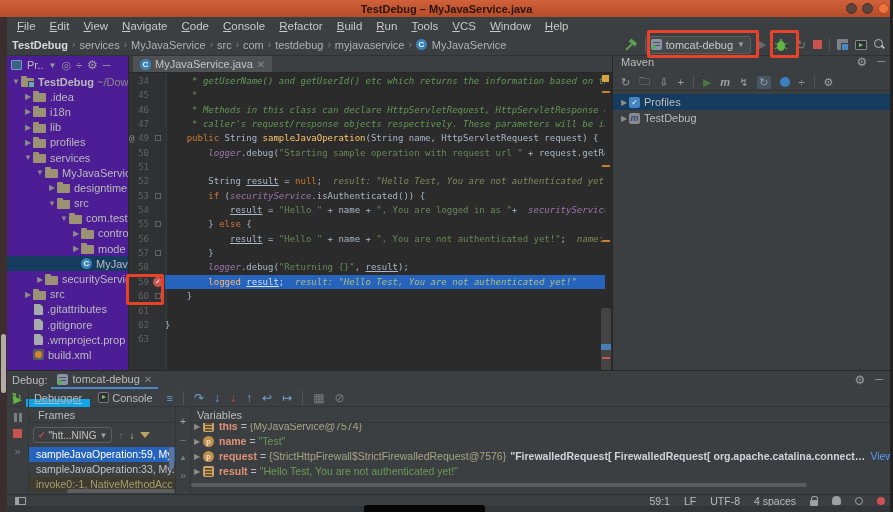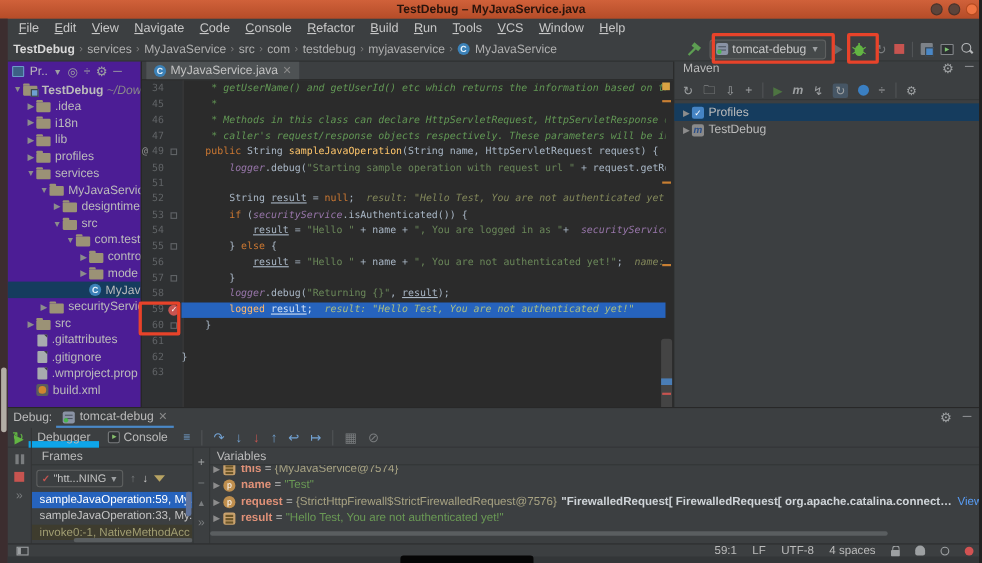--- a/index.html
+++ b/index.html
@@ -58,21 +58,21 @@
   .ti-folder, .ti-project, .ti-package { background:#9b9276; border-radius:1px; margin-top:2px; height:9px; }
   .ti-folder::before, .ti-project::before, .ti-package::before { content:""; position:absolute; left:0; top:-2px; width:6px; height:2px; background:#9b9276; border-radius:1px 1px 0 0; }
   .ti-project::after { content:""; position:absolute; right:-1px; bottom:-1px; width:5px; height:5px; background:#6ea1d1; border:1px solid #3c3f41; }
   .ti-class { width:11px; height:11px; border-radius:50%; background:#3c82b8; color:#eaf4fb; font-size:8px; font-weight:bold; text-align:center; line-height:11px; }
   .ti-file { width:9px; height:11px; margin-left:1px; background:#a7abae; border-radius:1px; position:relative; }
   .ti-file::after { content:""; position:absolute; right:0; top:0; border-top:3px solid #3c3f41; border-left:3px solid transparent; }
   .ti-file-orange { width:10px; height:11px; background:#b0b0b0; border-radius:1px; }
   .ti-file-orange::after { content:""; position:absolute; left:1px; top:2px; width:8px; height:2px; background:#cf8531; box-shadow:0 3px 0 #cf8531; }
   .ti-ant { width:11px; height:11px; background:#5a5d5f; border-radius:2px; }
   .ti-ant::after { content:""; position:absolute; left:2px; top:2px; width:7px; height:7px; border-radius:50%; background:#cf8531; }
-  .tsuffix { color:#8a8a8a; margin-left:3px;font-style:italic; }
+  .tsuffix { color:#8a8a8a; margin-left:3px; }
 
   
   .editor { position:absolute; left:128px; top:56px; width:484px; height:314px; background:#2b2b2b; overflow:hidden; border-left:1px solid #282828; }
   .tabbar { height:17px; background:#3c3f41; display:flex; border-bottom:1px solid #282828; }
   .etab { display:flex; align-items:center; gap:4px; background:#4e5254; padding:0 7px; font-size:11px; color:#c3c3c3; margin-left:4px; }
   .etab .close { color:#8a8a8a; font-size:10px; }
   .gutterbg { position:absolute; left:0; top:17px; width:38px; height:297px; background:#2f3133; border-right:1px solid #3a3a3a; }
   #code { position:absolute; left:0; top:18px; width:476px; font-family:"DejaVu Sans Mono", monospace; font-size:9px; }
   .cl { display:flex; height:14.35px; line-height:14.35px; white-space:pre; }
   .ln { width:22px; flex:none; text-align:right; color:#606366; padding-right:2px; }
@@ -111,21 +111,21 @@
   .mi-mvn { width:11px; height:11px; background:#8a8a8a; border-radius:2px; color:#2b4f8a; font-weight:bold; font-style:italic; font-size:9px; line-height:11px; text-align:center; margin-right:4px; }
 
   
   .debugwin { position:absolute; left:7px; top:370px; width:886px; height:124px; background:#3c3f41; border-top:1px solid #282828; }
   .dtabs { height:18px; display:flex; align-items:center; font-size:11px; color:#bbb; padding-left:5px; }
   .dtab { display:flex; align-items:center; gap:4px; padding:0 6px; height:18px; border-bottom:2px solid #4a88c7; margin-left:4px; }
   .dtab .close { color:#8a8a8a; font-size:10px; }
   .dtabs-right { margin-left:auto; display:flex; gap:10px; padding-right:10px; }
   .dtoolbar { height:18px; display:flex; align-items:center; font-size:11px; color:#bbb; border-bottom:1px solid #333637; padding-left:4px; }
   .dbgtab { padding:0 8px; height:18px; line-height:18px; }
-  .dbgtab.sel { border-bottom:6px solid #0ea5e9; }
+  .dbgtab.sel { border-bottom:8px solid #0ea5e9;text-decoration:underline; }
   .con-icon { width:11px; height:11px; background:#2e3133; border:1px solid #787b7d; border-radius:2px; position:relative; margin-right:3px; }
   .con-icon::after { content:""; position:absolute; left:2.5px; top:2px; border-left:4px solid #87c06d; border-top:2.5px solid transparent; border-bottom:2.5px solid transparent; }
   .stepicons { display:flex; align-items:center; gap:10px; margin-left:10px; font-size:12px; }
   .blue { color:#72a1d1; } .red { color:#c75450; } .grey { color:#7a7d7f; } .green { color:#62b543; }
   .lstrip { position:absolute; left:0; top:18px; width:22px; height:106px; border-right:1px solid #333637; display:flex; flex-direction:column; align-items:center; gap:7px; padding-top:4px; font-size:11px; }
   .pausebars { display:flex; gap:2px; }
   .pausebars i { width:3px; height:9px; background:#7a7d7f; }
   .fr-head { position:absolute; left:22px; top:36px; width:146px; height:16px; line-height:16px; padding-left:9px; font-size:11px; color:#bbb; border-bottom:1px solid #333637; }
   .var-head { position:absolute; left:184px; top:36px; width:702px; height:16px; line-height:16px; padding-left:6px; font-size:11px; color:#bbb; border-bottom:1px solid #333637; }
   .threadrow { position:absolute; left:22px; top:54px; width:146px; height:20px; display:flex; align-items:center; gap:6px; }

